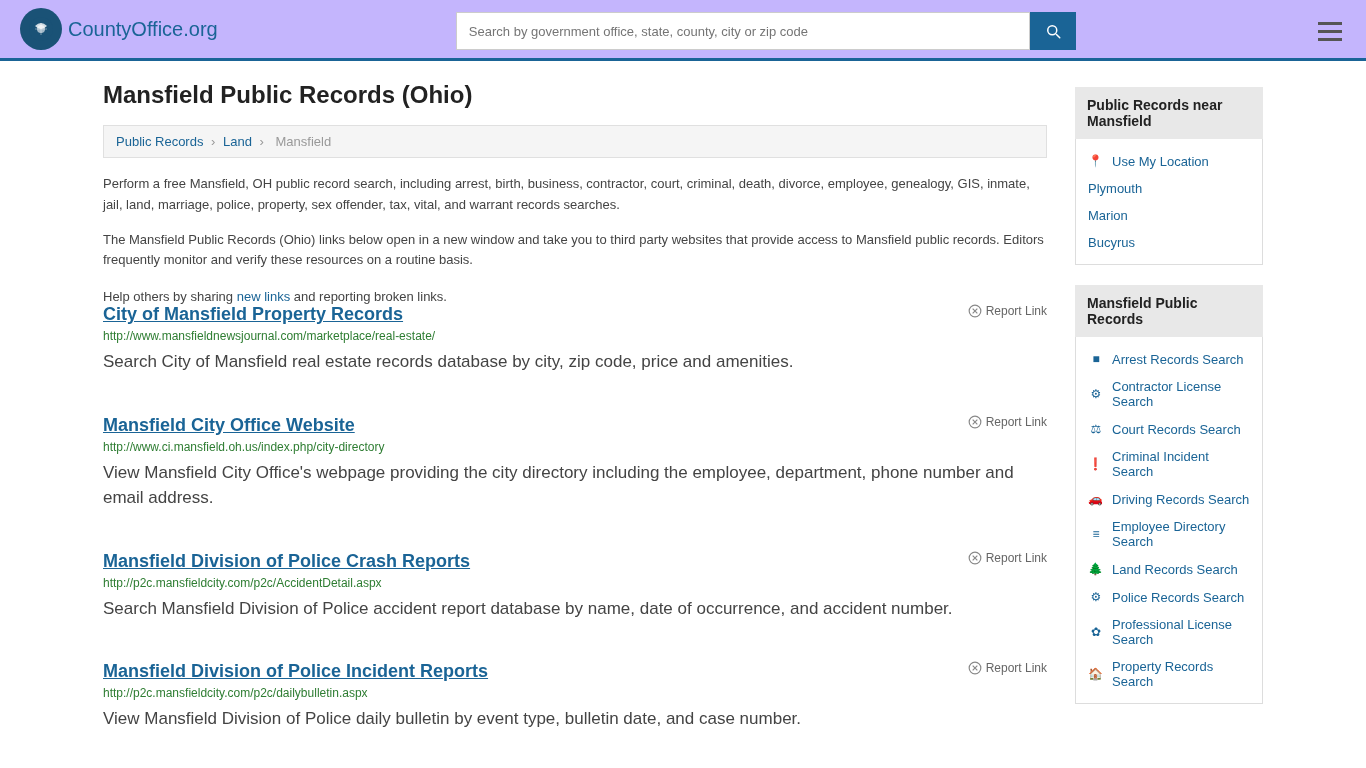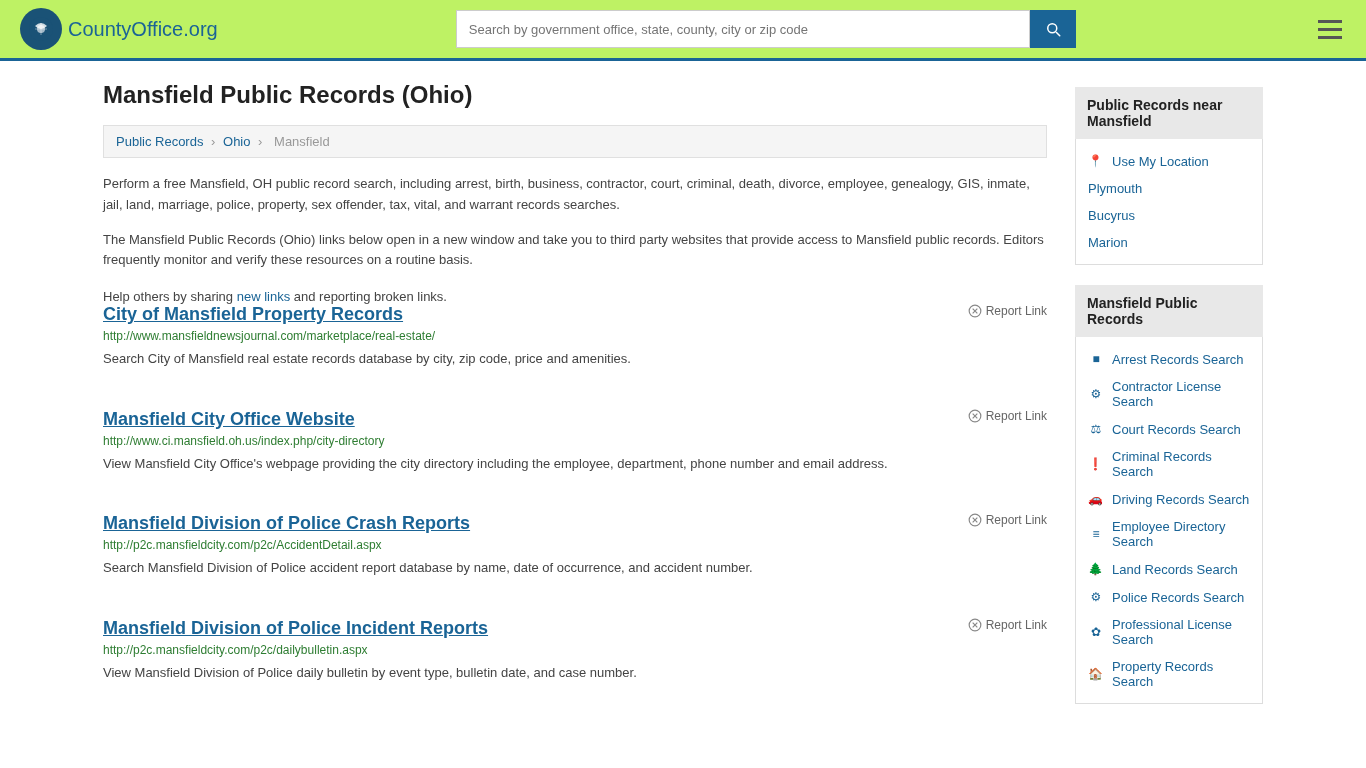--- a/index.html
+++ b/index.html
@@ -1,24 +1,24 @@
 <!DOCTYPE html>
 <html><head>
   <meta charset="utf-8">
   <style>
     * { margin: 0; padding: 0; box-sizing: border-box; }
     body { font-family: Arial, sans-serif; font-size: 14px; color: #333; background: #fff; }
 
     
     #header {
-      background: #bef264;
+      background: #c4b5fd;
       border-bottom: 3px solid #1a6496;
       padding: 8px 20px;
       display: flex;
-      align-items: center;
+      align-items: flex-end;
       justify-content: space-between;
     }
     #logo-area {
       display: flex;
       align-items: center;
     }
     #logo-circle {
       width: 42px;
       height: 42px;
       background: #1a5276;
@@ -150,21 +150,21 @@
       cursor: pointer;
       white-space: nowrap;
       gap: 4px;
     }
     .record-url {
       color: #2e7d32;
       font-size: 12px;
       margin-bottom: 6px;
     }
     .record-desc {
-      font-size: 13px;
+      font-size: 17px;
       color: #444;
       line-height: 1.5;
     }
 
     
     #sidebar {
       width: 188px;
       flex-shrink: 0;
       margin-top: 6px;
     }
@@ -247,21 +247,21 @@
 
 <div id="main-container">
 
   <div id="content">
 
     <h1 id="page-title">Mansfield Public Records (Ohio)</h1>
 
     <div id="breadcrumb">
       <a>Public Records</a>
       <span> › </span>
-      <a>Ohio</a>
+      <a>Land</a>
       <span> › </span>
       <span>Mansfield</span>
     </div>
 
     <p id="description-1">Perform a free Mansfield, OH public record search, including arrest, birth, business, contractor, court, criminal, death, divorce, employee, genealogy, GIS, inmate, jail, land, marriage, police, property, sex offender, tax, vital, and warrant records searches.</p>
     <p id="description-2">The Mansfield Public Records (Ohio) links below open in a new window and take you to third party websites that provide access to Mansfield public records. Editors frequently monitor and verify these resources on a routine basis.</p>
     <p id="help-text">
       <span>Help others by sharing</span>
       <a> new links </a>
       <span>and reporting broken links.</span>
@@ -340,24 +340,24 @@
       </div>
       <div class="sidebar-section-content">
         <a class="sidebar-item sidebar-location-item">
           <span class="sidebar-item-icon">📍</span>
           <span>Use My Location</span>
         </a>
         <a class="sidebar-item sidebar-city-item">
           <span>Plymouth</span>
         </a>
         <a class="sidebar-item sidebar-city-item">
+          <span>Marion</span>
+        </a>
+        <a class="sidebar-item sidebar-city-item">
           <span>Bucyrus</span>
-        </a>
-        <a class="sidebar-item sidebar-city-item">
-          <span>Marion</span>
         </a>
       </div>
     </div>
 
     <div class="sidebar-section">
       <div class="sidebar-section-title">
         <span>Mansfield Public Records</span>
       </div>
       <div class="sidebar-section-content">
         <a class="sidebar-item">
@@ -367,21 +367,21 @@
         <a class="sidebar-item">
           <span class="sidebar-item-icon">⚙</span>
           <span>Contractor License Search</span>
         </a>
         <a class="sidebar-item">
           <span class="sidebar-item-icon">⚖</span>
           <span>Court Records Search</span>
         </a>
         <a class="sidebar-item">
           <span class="sidebar-item-icon">❗</span>
-          <span>Criminal Records Search</span>
+          <span>Criminal Incident Search</span>
         </a>
         <a class="sidebar-item">
           <span class="sidebar-item-icon">🚗</span>
           <span>Driving Records Search</span>
         </a>
         <a class="sidebar-item">
           <span class="sidebar-item-icon">≡</span>
           <span>Employee Directory Search</span>
         </a>
         <a class="sidebar-item">

